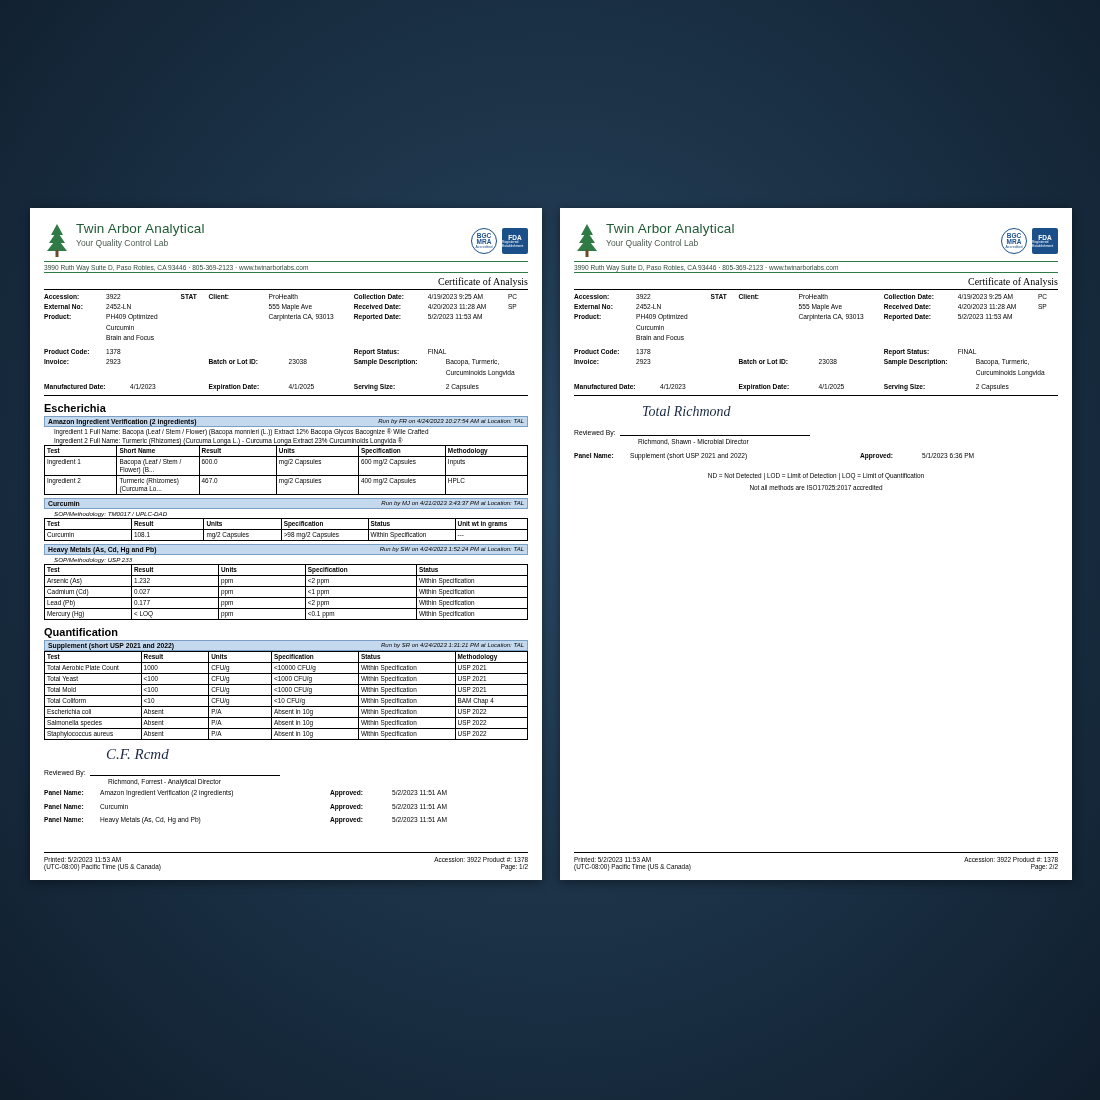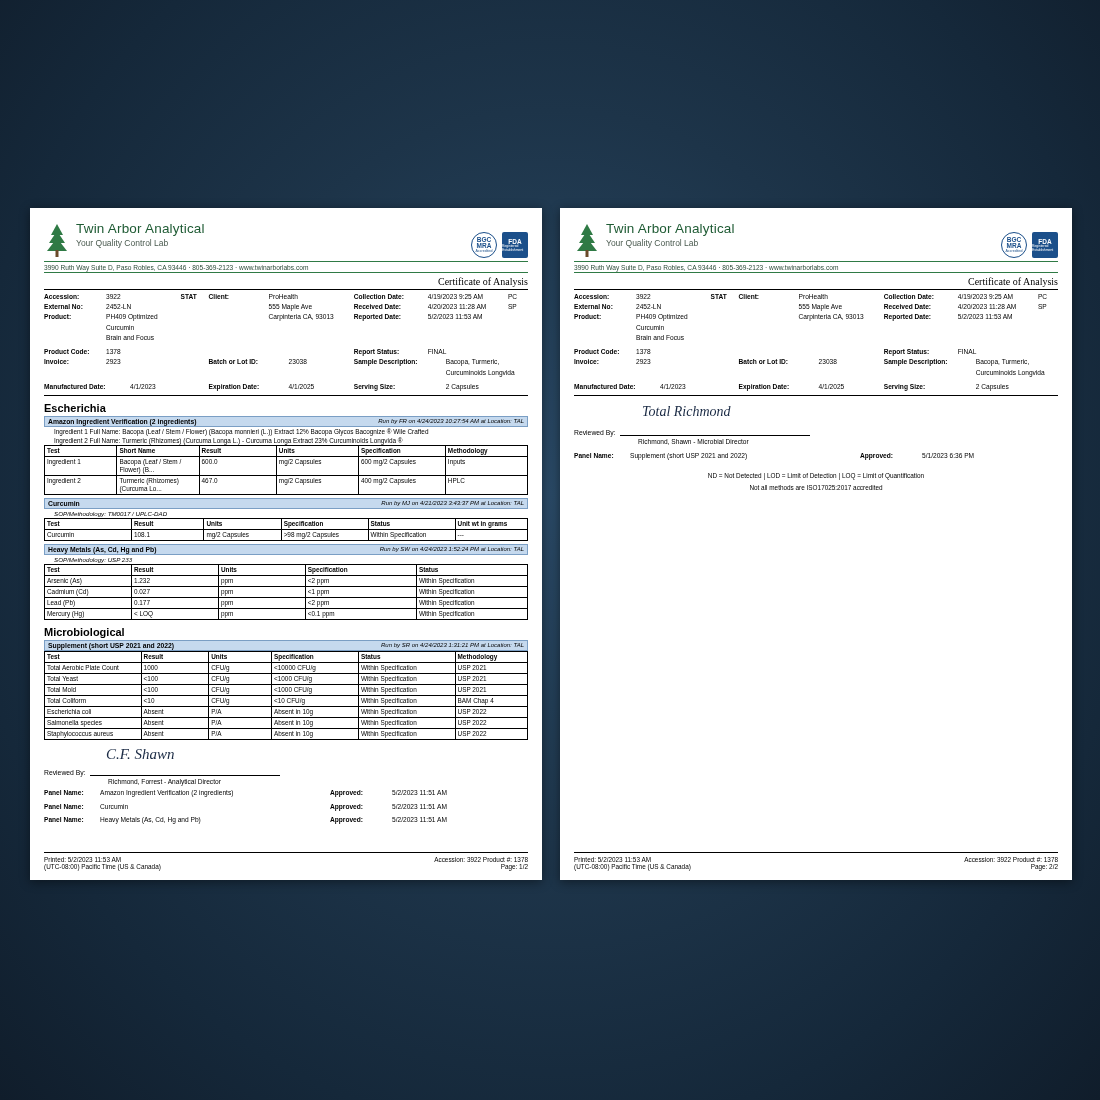--- a/index.html
+++ b/index.html
@@ -18,21 +18,21 @@
     position:absolute; top:0; background:#ffffff;
     width:512px; height:672px;
     box-shadow: 0 2px 10px rgba(0,0,0,0.45);
     padding:14px 14px 10px 14px;
     color:#000;
   }
   .page.left { left:30px; }
   .page.right { left:560px; }
 
   
-  .letterhead { display:flex; align-items:flex-end; justify-content:space-between;gap:48px; }
+  .letterhead { display:flex; align-items:center; justify-content:space-between;gap:48px; }
   .lh-left { display:flex; align-items:flex-start; gap:6px; }
   .tree { width:26px; height:36px; flex:none; }
   .lab-name { font-size:13.5px; color:#1f5b34; letter-spacing:.2px; line-height:1.05; }
   .lab-sub { font-size:8.5px; color:#4b5b50; margin-top:2px; }
   .lh-right { display:flex; gap:5px; align-items:flex-start; margin-top:2px; }
   .badge-circ { width:26px; height:26px; border-radius:50%; border:1.6px solid #1b4f8a; display:flex; flex-direction:column; align-items:center; justify-content:center; color:#1b4f8a; }
   .badge-circ b { font-size:6.5px; line-height:1; }
   .badge-circ i { font-size:3.6px; font-style:normal; line-height:1; }
   .badge-sq { width:26px; height:26px; background:#1b4f8a; color:#fff; display:flex; flex-direction:column; align-items:center; justify-content:center; border-radius:2px; }
   .badge-sq b { font-size:6.5px; line-height:1.1; }
@@ -358,21 +358,21 @@
         <tr>
           <td>Mercury (Hg)</td>
           <td>&lt; LOQ</td>
           <td>ppm</td>
           <td>&lt;0.1 ppm</td>
           <td>Within Specification</td>
         </tr>
       </tbody>
     </table>
 
-    <h2 class="sec">Microbiological</h2>
+    <h2 class="sec">Quantification</h2>
 
     <div class="panel-bar">
       <span>Supplement (short USP 2021 and 2022)</span>
       <span class="runinfo">Run by SR on 4/24/2023 1:31:21 PM at Location: TAL</span>
     </div>
     <table class="t">
       <colgroup>
           <col style="width:20%">
           <col style="width:14%">
           <col style="width:13%">
@@ -444,21 +444,21 @@
           <td>Absent</td>
           <td>P/A</td>
           <td>Absent in 10g</td>
           <td>Within Specification</td>
           <td>USP 2022</td>
         </tr>
       </tbody>
     </table>
 
     <div class="sigblock">
-      <div class="sig-script" style="left:62px; top:-20px;">C.F. Shawn</div>
+      <div class="sig-script" style="left:62px; top:-20px;">C.F. Rcmd</div>
       <div class="revline">
         <span>Reviewed By:</span>
         <span class="rule"></span>
       </div>
       <div class="revname">Richmond, Forrest  -   Analytical Director</div>
 
       <div class="panel-appr">
         <span class="pn">Panel Name:</span>
         <span class="pv">Amazon Ingredient Verification (2 ingredients)</span>
         <span class="ap">Approved:</span>

